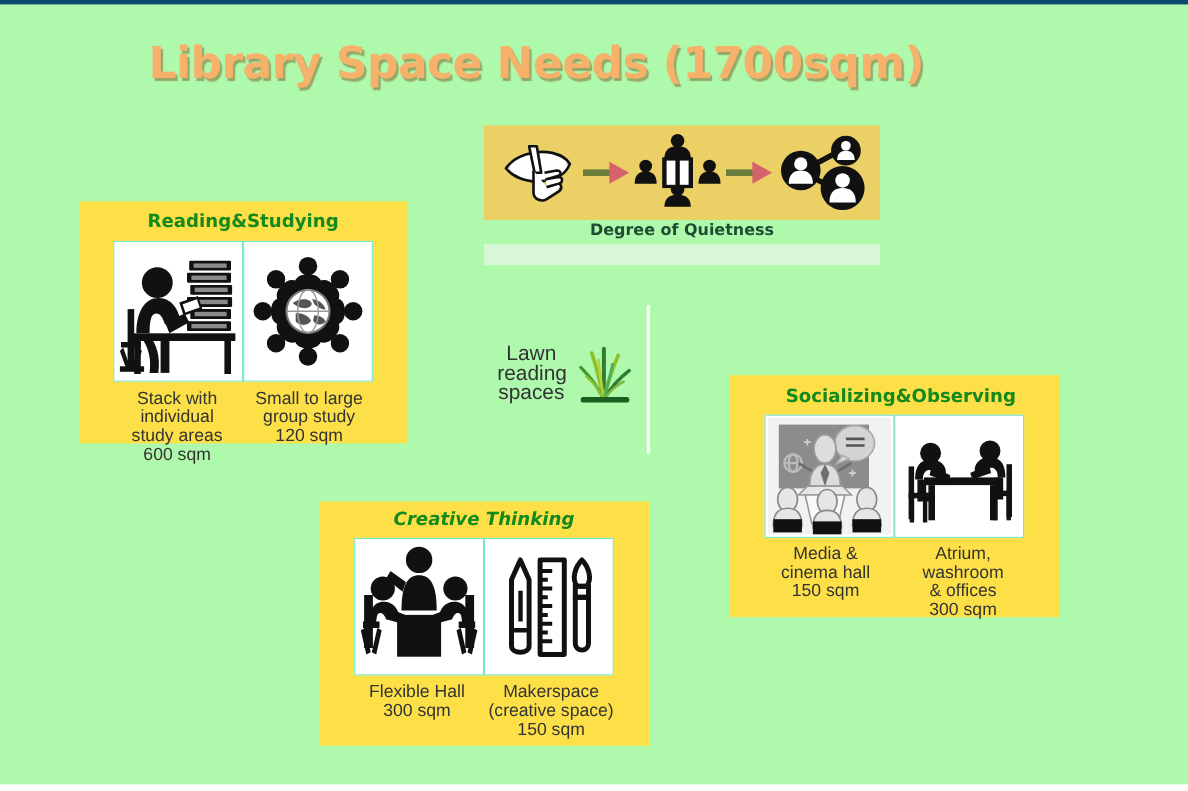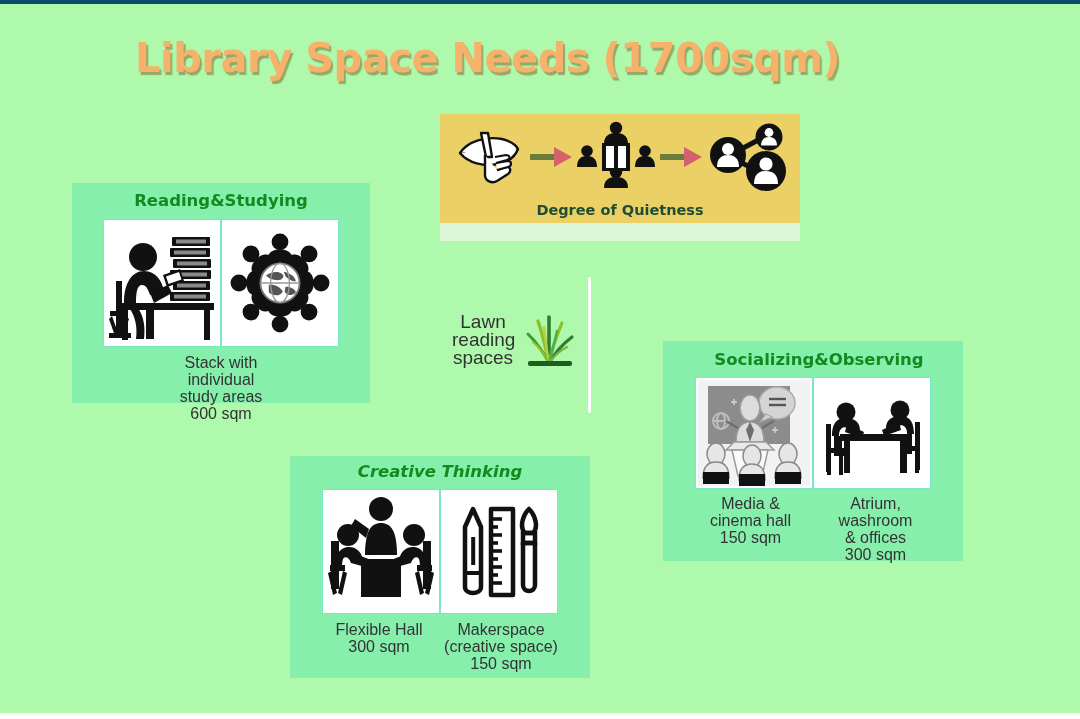--- a/index.html
+++ b/index.html
@@ -33,21 +33,21 @@
   
   #banner-shadow {
     position: absolute;
     left: 440px; top: 218px;
     width: 360px; height: 19px;
     background: #d9f7d7;
   }
   #banner {
     position: absolute;
     left: 440px; top: 110px;
-    width: 360px; height: 109px;
+    width: 360px; height: 86px;
     background: #ebd065;
   }
   #banner-row {
     position: absolute;
     left: 0; top: 2px;
     width: 360px; height: 82px;
     display: flex;
     align-items: center;
     justify-content: center;
     gap: 4px;
@@ -60,21 +60,21 @@
     font-size: 14.5px;
     font-weight: bold;
     color: #1f4d33;
     font-family: "DejaVu Sans", sans-serif;
   }
   .arrow { flex: 0 0 auto; }
 
   
   .card {
     position: absolute;
-    background: #86efac;
+    background: #fde047;
   }
   .card-title {
     text-align: center;
     font-size: 16.5px;
     font-weight: bold;
     color: #14891d;
     font-family: "DejaVu Sans", sans-serif;
     white-space: nowrap;
   }
   .pics {
@@ -326,20 +326,25 @@
           <line x1="39" y1="60" x2="81" y2="60" stroke="#999" stroke-width="1.4"></line>
         </svg>
       </div>
 
     </div>
     <div class="caps">
       <div class="cap">
         <div>Stack with individual</div>
         <div>study areas</div>
         <div>600 sqm</div>
+      </div>
+      <div class="cap">
+        <div>Small to large</div>
+        <div>group study</div>
+        <div>120 sqm</div>
       </div>
     </div>
   </div>
 
   <div class="card" id="card-creative">
     <div class="card-title">Creative Thinking</div>
     <div class="pics">
 
       <div class="pic">
         <svg width="112" height="118" viewBox="0 0 112 118">

